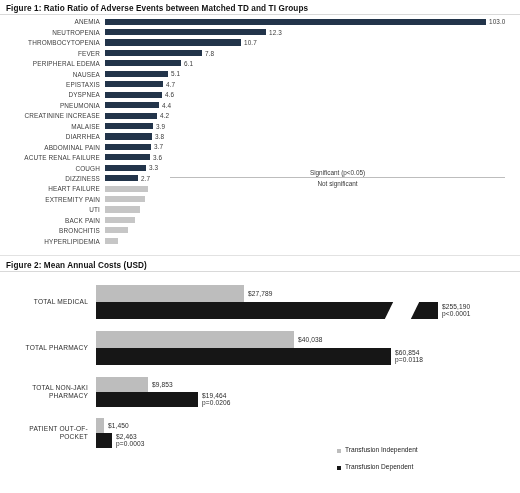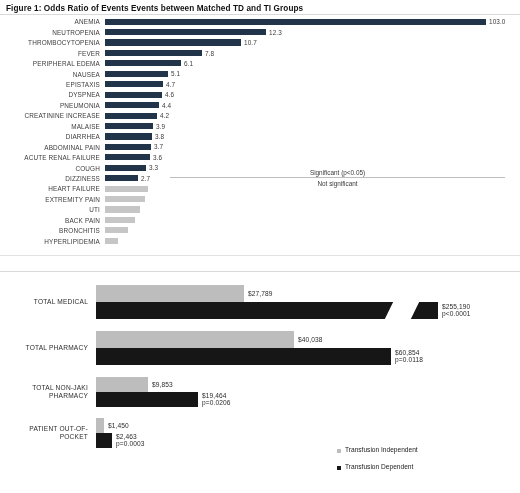--- a/index.html
+++ b/index.html
@@ -72,21 +72,21 @@
   .lgitem{position:absolute;font-size:6.6px;color:#222;white-space:nowrap;}
   .lgsw{position:absolute;width:4px;height:4px;}
   .lgsw.ti{background:#bdbdbd;}
   .lgsw.td{background:#161616;}
   .lgtx{position:absolute;left:8px;top:-1.5px;}
 </style>
 </head>
 <body>
 
 <section class="panel" id="fig1">
-  <div class="panel-title" style="top:4px">Figure 1: Odds Ratio of Events Events between Matched TD and TI Groups</div>
+  <div class="panel-title" style="top:4px">Figure 1: Ratio Ratio of Adverse Events between Matched TD and TI Groups</div>
   <div class="title-rule"></div>
 
   <div id="fig1-rows">
       <div class="f1row">
         <div class="f1cat">ANEMIA</div>
         <div class="f1bar sig" style="width: 381px;"></div>
         <div class="f1val" style="left: 489px;">103.0</div>
       </div>
       <div class="f1row">
         <div class="f1cat">NEUTROPENIA</div>
@@ -188,20 +188,21 @@
         <div class="f1bar nsig" style="width: 13px;"></div>
       </div>
     </div>
 
   <div id="sig-divider"></div>
   <div id="sig-label">Significant (p&lt;0.05)</div>
   <div id="nsig-label">Not significant</div>
 </section>
 
 <section class="panel" id="fig2">
+  <div class="panel-title" style="top:5px">Figure 2: Mean Annual Costs (USD)</div>
   <div class="title-rule"></div>
 
   <div id="fig2-groups">
       <div class="f2group" style="top: 29px; height: 36px;">
         <div class="f2cat" style="top: 13px;">TOTAL MEDICAL</div>
         <div class="f2bar ti" style="top: 0px; height: 17px; width: 148px;"></div>
         <div class="f2val" style="left: 248px; top: 4.5px;">$27,789</div>
         <div class="f2bar td" style="top: 17px; height: 17px; width: 342px;"></div>
         <div style="position: absolute; left: 389px; top: 17px; width: 26px; height: 17px; background: rgb(255, 255, 255); transform: skewX(-26deg);"></div>
         <div class="f2val" style="left: 442px; top: 17.5px;"><span>$255,190</span><br><span>p&lt;0.0001</span></div>

